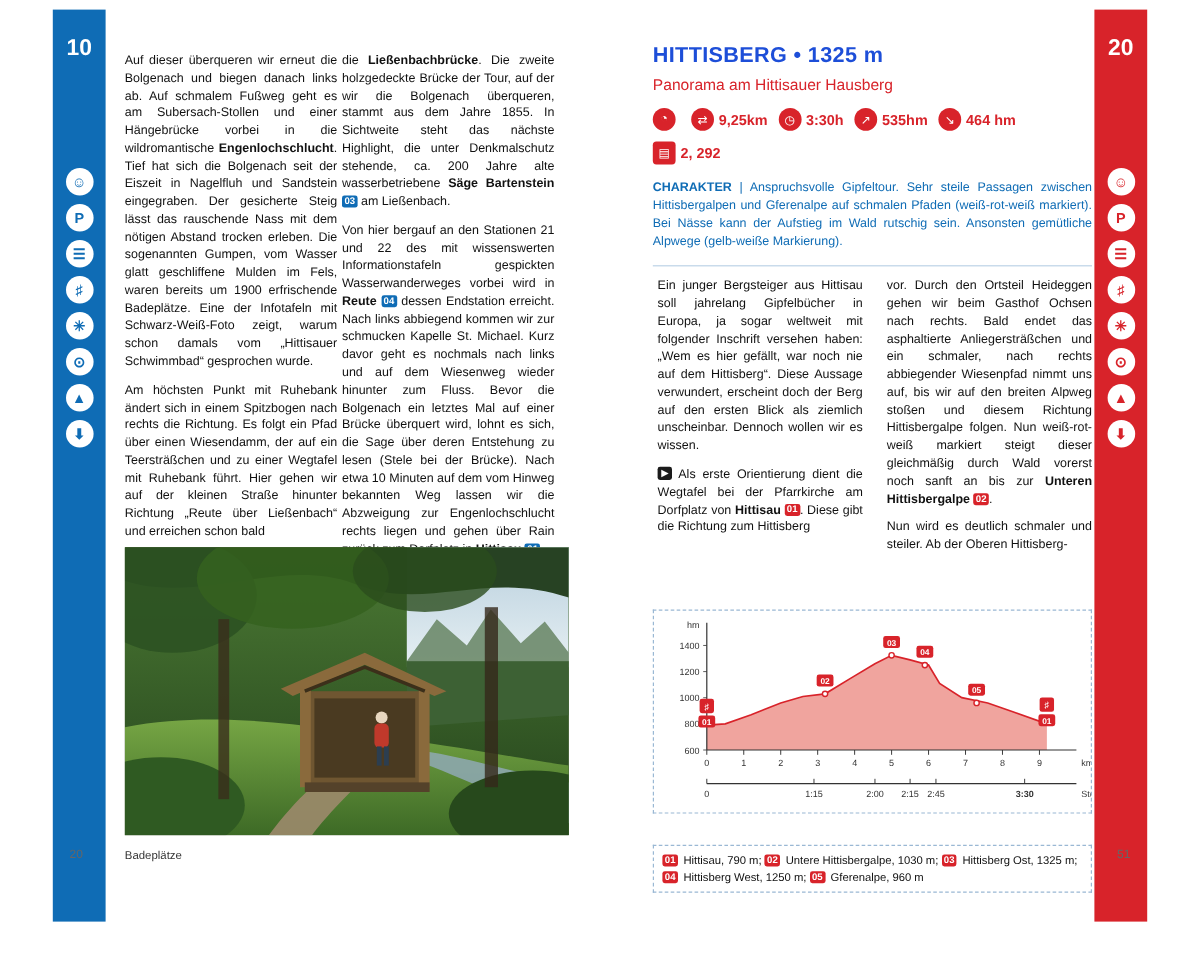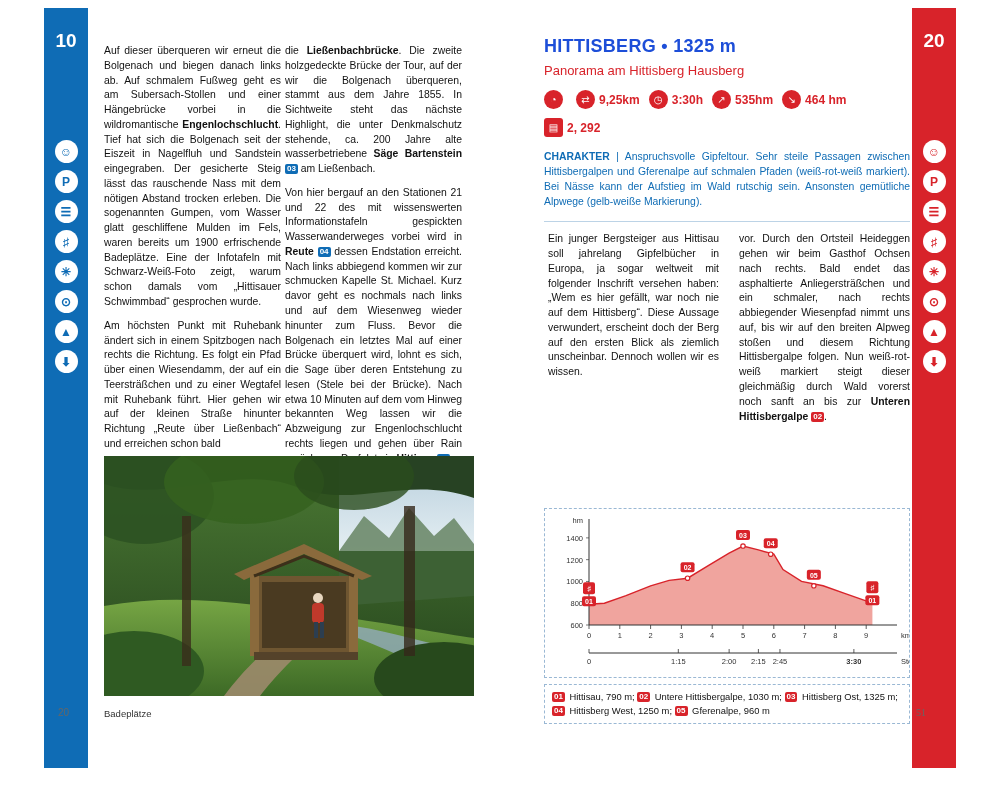--- a/index.html
+++ b/index.html
@@ -131,21 +131,21 @@
     font-size: 9.5px;
     color: #333;
   }
   .folio {
     position: absolute;
     bottom: 50px;
     font-size: 10px;
     color: #666;
   }
   .folio-left { left: 40px; }
-  .folio-right { right: 56px; font-family: Liberation Serif, serif; }
+  .folio-right { right: 40px; }
 
   
   .rp-content {
     position: absolute;
     left: 44px; top: 28px;
     width: 366px;
   }
   .tour-title {
     color: #1d4ed8;
     font-size: 18px;
@@ -219,21 +219,21 @@
     left: 44px;
     top: 500px;
     width: 366px;
     height: 170px;
     border: 1px dashed #9ab8d4;
     background: #fff;
   }
   .legendbox {
     position: absolute;
     left: 44px;
-    top: 676px;
+    top: 696px;
     width: 366px;
     border: 1px dashed #9ab8d4;
     padding: 5px 7px;
     font-size: 9.4px;
     line-height: 1.5;
     color: #111;
   }
   .legendbox .wp { margin-right: 2px; }
 </style>
 </head>
@@ -337,21 +337,21 @@
         <div class="cicon">☰</div>
         <div class="cicon">♯</div>
         <div class="cicon">✳</div>
         <div class="cicon">⊙</div>
         <div class="cicon">▲</div>
         <div class="cicon">⬇</div>
       </div>
 
       <div class="rp-content">
         <h1 class="tour-title">HITTISBERG • 1325 m</h1>
-        <div class="tour-sub">Panorama am Hittisberg Hausberg</div>
+        <div class="tour-sub">Panorama am Hittisauer Hausberg</div>
 
         <div class="facts">
           <div class="fact">
               <span class="fact-ico">◔</span>
               <span class="fact-txt"></span>
             </div>
           <div class="fact">
               <span class="fact-ico">⇄</span>
               <span class="fact-txt">9,25km</span>
             </div>
@@ -376,23 +376,25 @@
         <div class="meta">
           <span class="lbl">CHARAKTER</span>
           <span>| Anspruchsvolle Gipfeltour. Sehr steile Passagen zwischen Hittisbergalpen und Gferenalpe auf schmalen Pfaden (weiß-rot-weiß markiert). Bei Nässe kann der Aufstieg im Wald rutschig sein. Ansonsten gemütliche Alpwege (gelb-weiße Markierung).</span>
         </div>
 
         <hr class="rule">
 
         <div class="rp-cols">
           <div class="rp-col">
             <p>Ein junger Bergsteiger aus Hittisau soll jahrelang Gipfelbücher in Europa, ja sogar weltweit mit folgender Inschrift versehen haben: „Wem es hier gefällt, war noch nie auf dem Hittisberg“. Diese Aussage verwundert, erscheint doch der Berg auf den ersten Blick als ziemlich unscheinbar. Dennoch wollen wir es wissen.</p>
+            <p><span class="play">▶</span> Als erste Orientierung dient die Wegtafel bei der Pfarrkirche am Dorfplatz von <b>Hittisau</b> <span class="wp">01</span>. Diese gibt die Richtung zum Hittisberg</p>
           </div>
           <div class="rp-col">
             <p>vor. Durch den Ortsteil Heideggen gehen wir beim Gasthof Ochsen nach rechts. Bald endet das asphaltierte Anliegersträßchen und ein schmaler, nach rechts abbiegender Wiesenpfad nimmt uns auf, bis wir auf den breiten Alpweg stoßen und diesem Richtung Hittisbergalpe folgen. Nun weiß-rot-weiß markiert steigt dieser gleichmäßig durch Wald vorerst noch sanft an bis zur <b>Unteren Hittisbergalpe</b> <span class="wp">02</span>.</p>
+            <p>Nun wird es deutlich schmaler und steiler. Ab der Oberen Hittisberg-</p>
           </div>
         </div>
       </div>
 
       <div class="chartbox">
         <svg id="elev-svg" width="364" height="168" viewBox="0 0 364 168">
             <line x1="41" y1="116" x2="44" y2="116" stroke="#555" stroke-width="0.8"></line>
             <text x="38" y="119" text-anchor="end" font-size="7.5" fill="#333" font-family="Liberation Sans, sans-serif">600</text>
             <line x1="41" y1="94.22222222222223" x2="44" y2="94.22222222222223" stroke="#555" stroke-width="0.8"></line>
             <text x="38" y="97.22222222222223" text-anchor="end" font-size="7.5" fill="#333" font-family="Liberation Sans, sans-serif">800</text>

